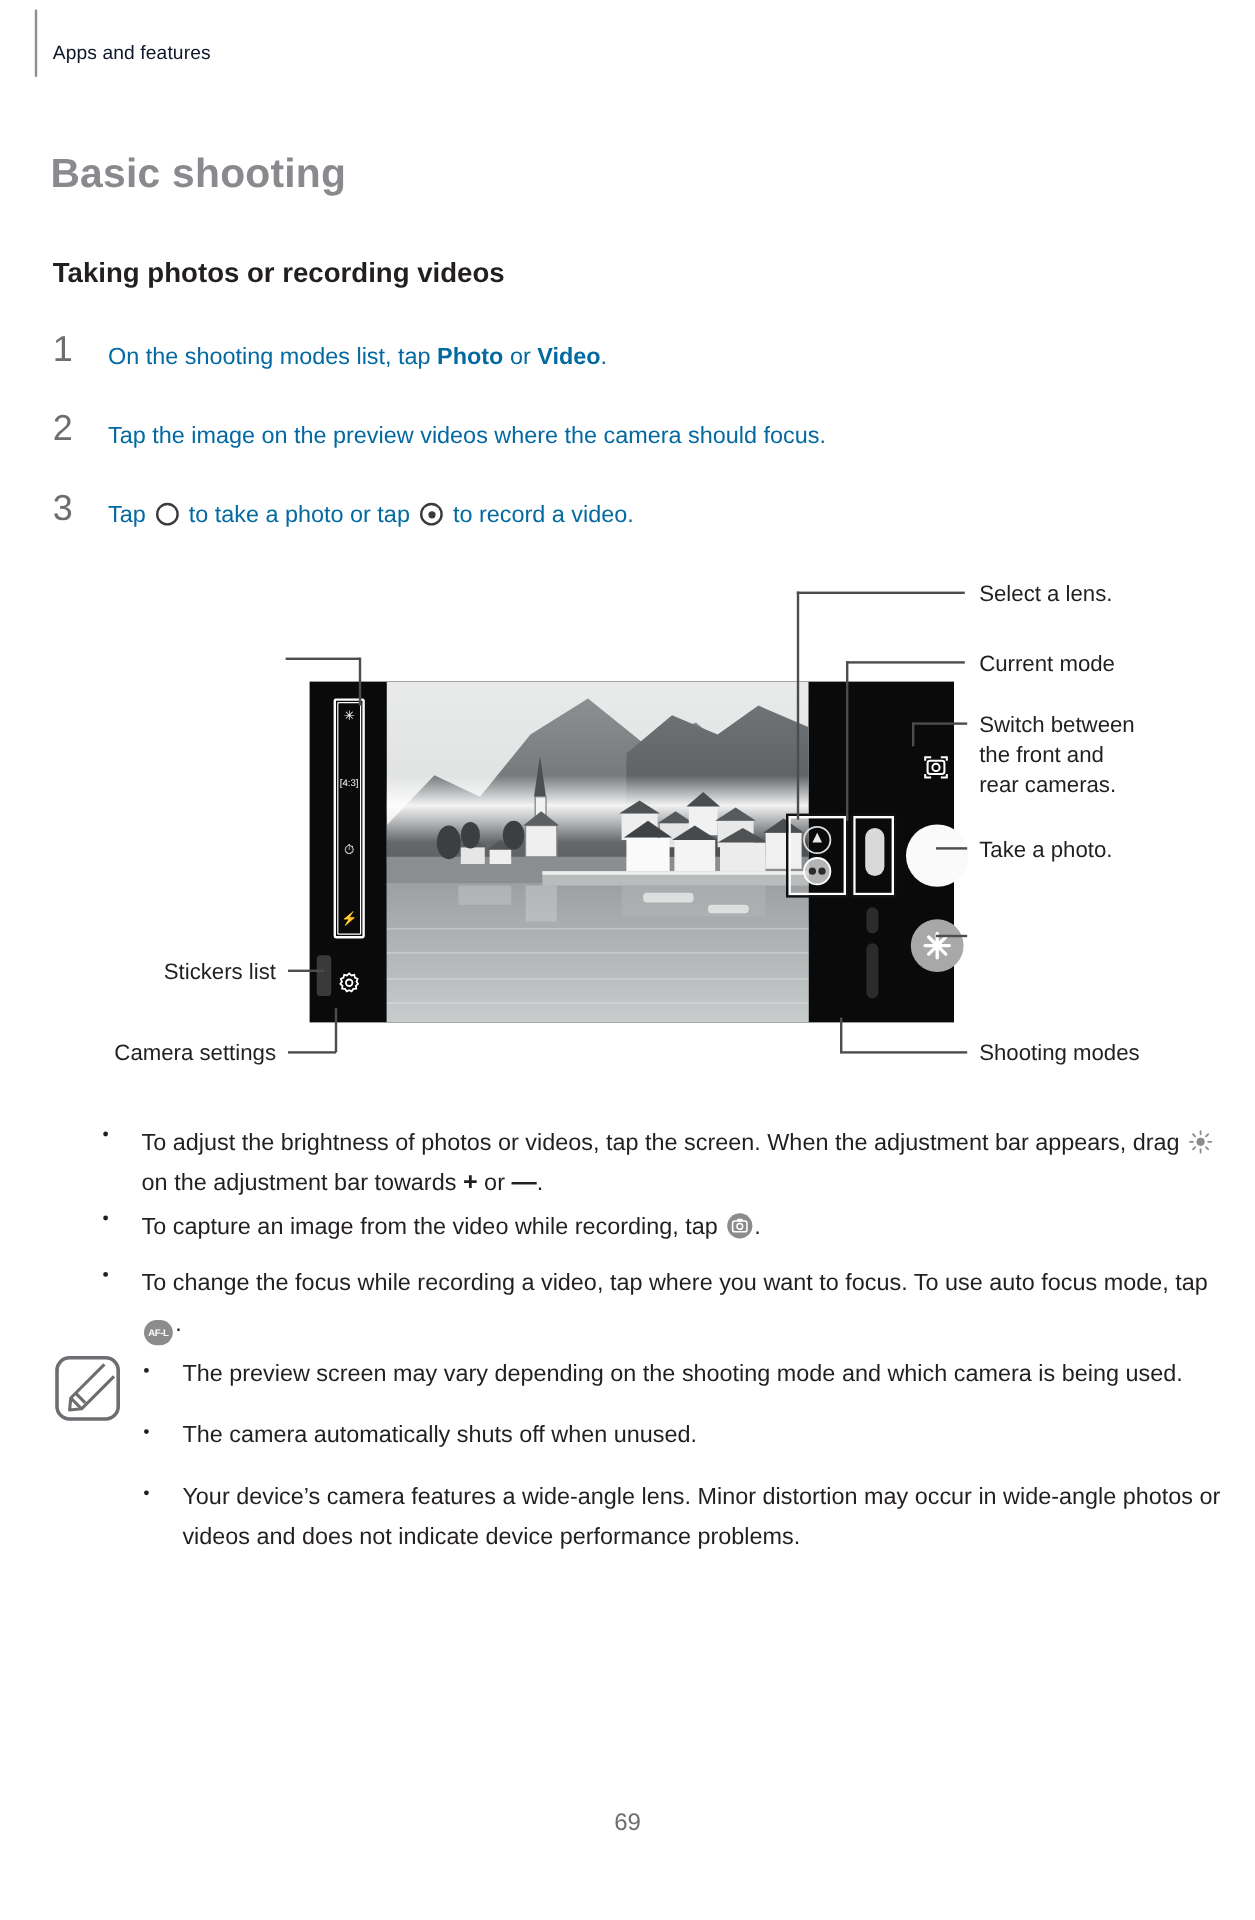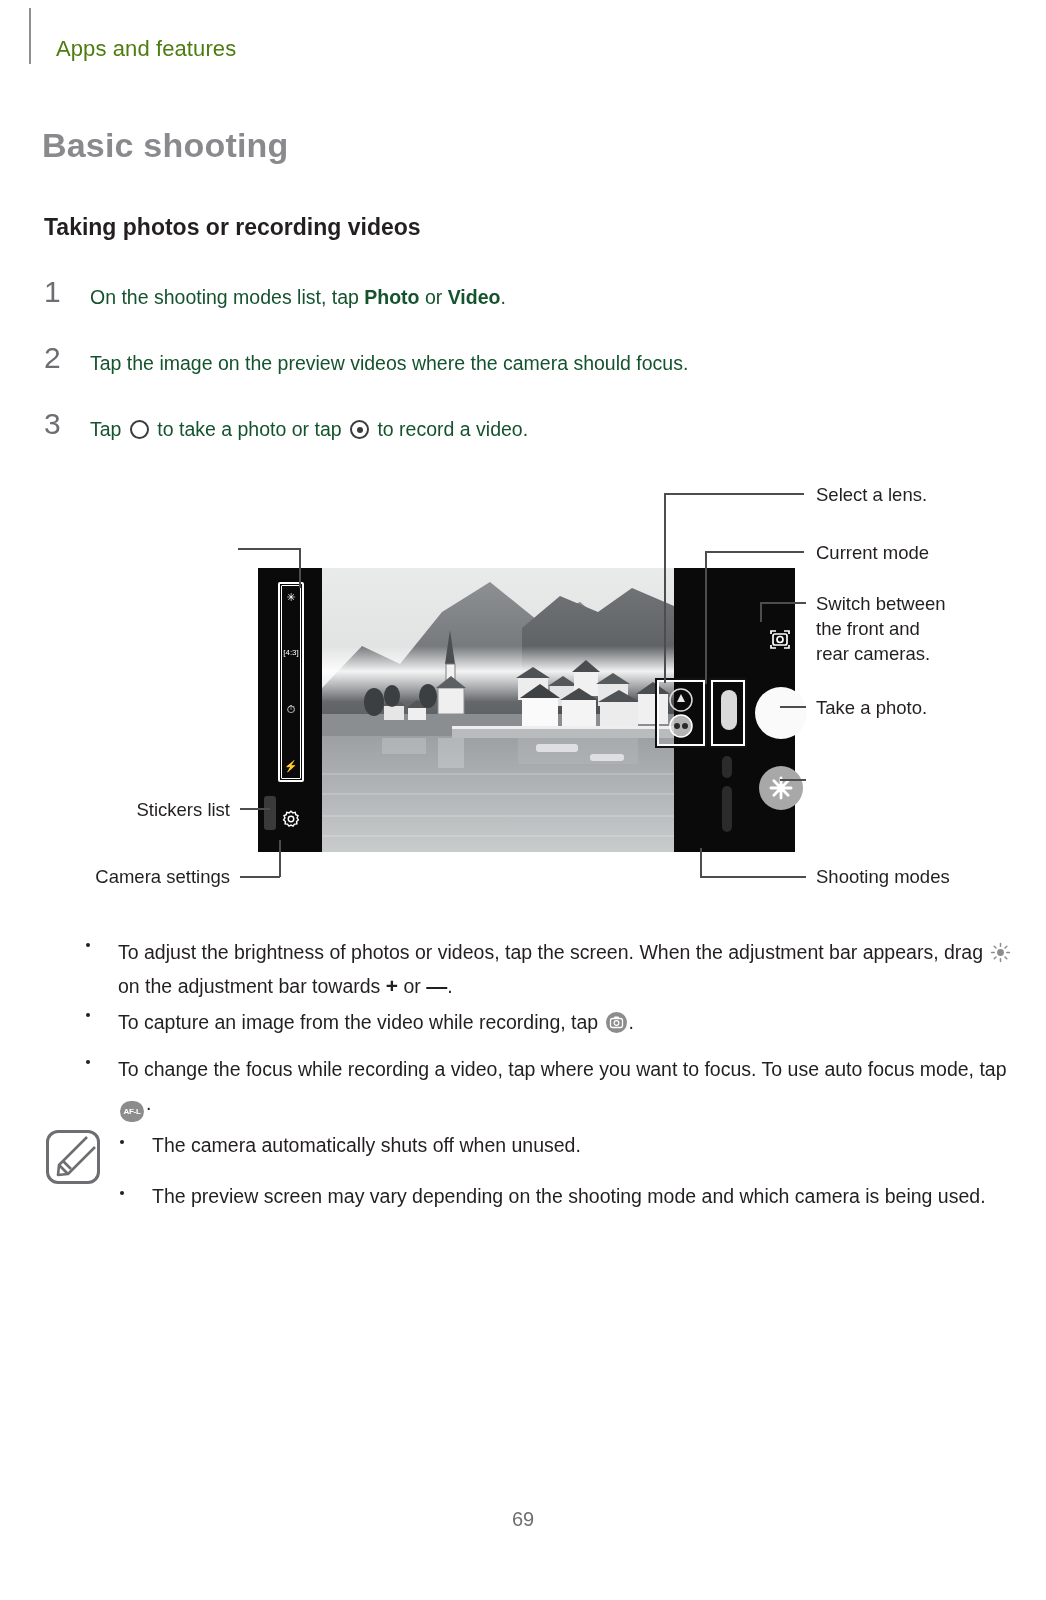--- a/index.html
+++ b/index.html
@@ -13,41 +13,41 @@
     overflow:hidden;
   }
 
   
   #header-rule {
     position:absolute; left:29px; top:8px; width:2px; height:56px;
     background:#8f8f8f;
   }
   #running-head {
     position:absolute; left:44px; top:36px;
-    font-size:22px; color:#4d7c0f; letter-spacing:.1px;margin-left:12px;
+    font-size:16px; color:#0f172a; letter-spacing:.1px;
   }
 
   
   #chapter-title {
     position:absolute; left:42px; top:126px;
     font-size:34px; font-weight:bold; color:#8a8a8e; letter-spacing:.2px;
   }
   #section-title {
     position:absolute; left:44px; top:214px;
     font-size:23px; font-weight:bold; color:#231f20;
   }
 
   
   .step { position:absolute; left:44px; width:960px; }
   .step .num {
     position:absolute; left:0; top:-8px;
     font-size:30px; color:#6e6e72; font-weight:normal;
   }
   .step .txt {
-    margin-left:46px; font-size:19.5px; line-height:28px; color:#14532d;
+    margin-left:46px; font-size:19.5px; line-height:28px; color:#0369a1;
   }
   #step-1 { top:283px; }
   #step-2 { top:349px; }
   #step-3 { top:415px; }
 
   .ic-shutter {
     display:inline-block; width:19px; height:19px; border-radius:50%;
     border:2px solid #3b3b3e; vertical-align:-3px; margin:0 3px;
   }
   .ic-record {
@@ -450,21 +450,25 @@
   <svg width="48" height="48" viewBox="0 0 48 48" fill="none" stroke="#6e6e72" stroke-width="2.6" stroke-linejoin="round">
     <path d="M38 4 L10 32 L9 42 L19 41 L46 14"></path>
     <path d="M10 32 L19 41"></path>
     <path d="M14 28 L22 36"></path>
   </svg>
 </div>
 
 <div id="note-list">
   <div class="nblt">
     <span class="dot"></span>
+    <div class="body">The preview screen may vary depending on the shooting mode and which camera is being used.</div>
+  </div>
+  <div class="nblt">
+    <span class="dot"></span>
     <div class="body">The camera automatically shuts off when unused.</div>
   </div>
   <div class="nblt">
     <span class="dot"></span>
-    <div class="body">The preview screen may vary depending on the shooting mode and which camera is being used.</div>
+    <div class="body">Your device’s camera features a wide-angle lens. Minor distortion may occur in wide-angle photos or videos and does not indicate device performance problems.</div>
   </div>
 </div>
 
 <div id="page-number">69</div>
 
 </body></html>

